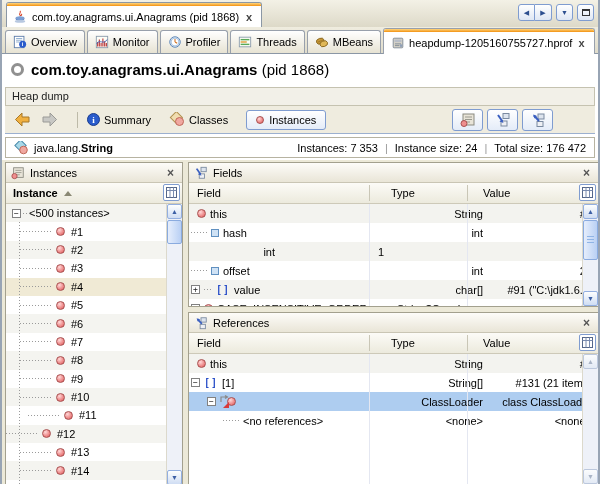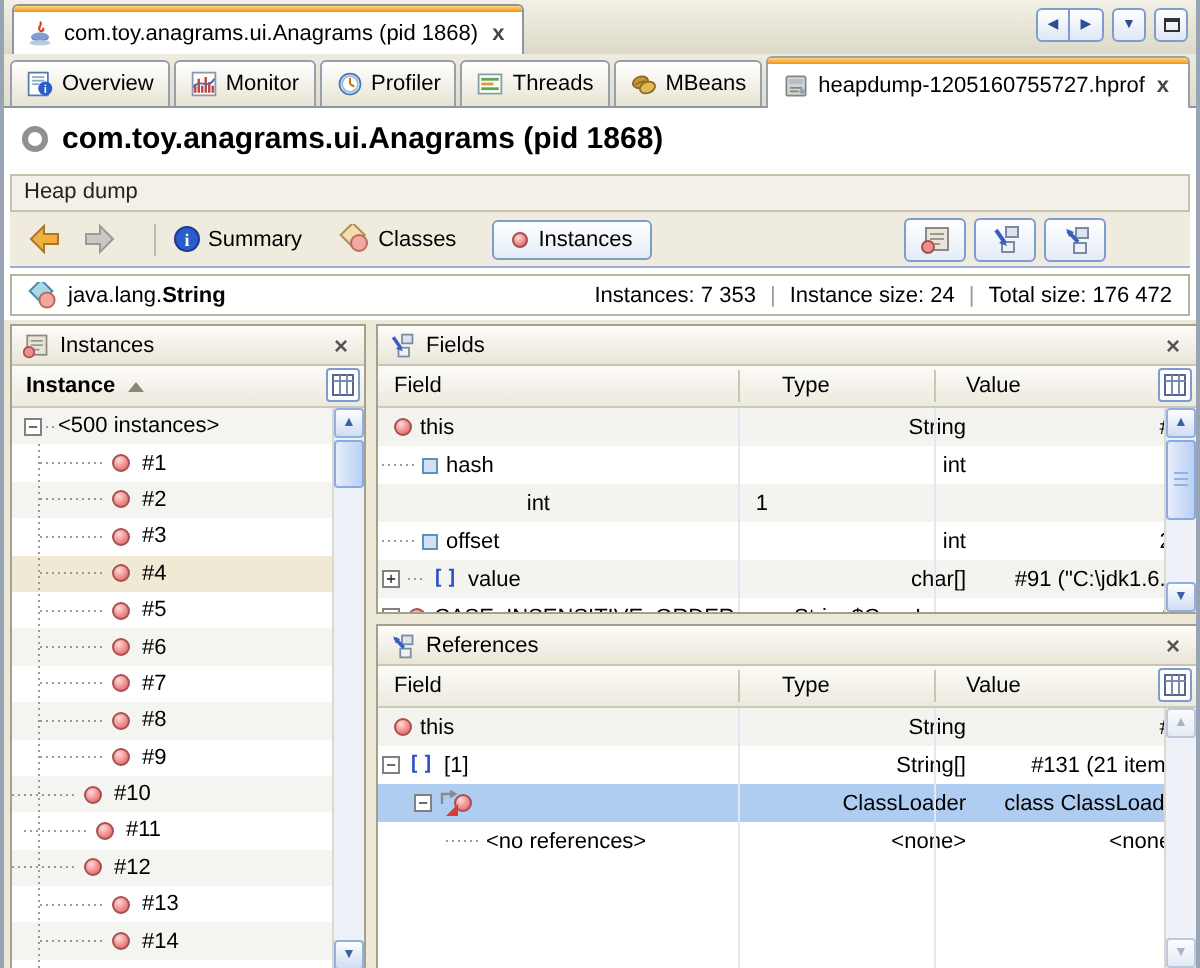--- a/index.html
+++ b/index.html
@@ -35,21 +35,21 @@
     display:flex; align-items:center; gap:4px; padding:0 7px; margin-right:2px; white-space:nowrap; }
   .vtab.active { height:26px; background:#fff; z-index:3; margin-bottom:-1px; padding-top:3px; }
   .vtab.active::before { content:""; position:absolute; left:0; right:0; top:0; height:3px;
     background:linear-gradient(#ffd67e,#f29111); border-radius:2px 2px 0 0; }
   .ticon { display:inline-flex; width:14px; height:14px; }
   
   .content { position:absolute; left:0; top:54px; right:0; bottom:0; background:#fff; }
   .titlerow { position:absolute; left:9px; top:7px; display:flex; align-items:center; gap:7px; }
   .ring { width:13px; height:13px; border:3px solid #909090; border-radius:50%; }
   .apptitle { font-size:15px; font-weight:bold; }
-  .pidsuffix { font-size:15px; font-weight:bold;text-align:right; }
+  .pidsuffix { font-size:15px; font-weight:normal;text-align:right; }
   .heapbar { position:absolute; left:3px; right:3px; top:33px; height:19px;
     background:#f2f0e8; border:1px solid #c5c2b0; line-height:17px; padding-left:6px; color:#222; }
   .toolbar { position:absolute; left:3px; right:3px; top:52px; height:28px;
     background:#efecdf; border-bottom:1px solid #9cb0cf; display:flex; align-items:center; padding-left:9px; }
   .tsep { width:1px; height:16px; background:#bdbaa8; margin:0 9px; }
   .tlabel { margin-left:4px; }
   .tgroup { display:flex; align-items:center; margin-right:10px; }
   .togglebtn { display:flex; align-items:center; gap:5px; padding:3px 9px; background:linear-gradient(#ffffff,#e4ecf8);
     border:1px solid #7f9cd0; border-radius:3px; }
   .rbtns { position:absolute; right:42px; top:3px; display:flex; gap:4px; }
@@ -349,27 +349,27 @@
             <span style="width: 4px;"></span>
             <span class="sphere"></span>
             <span style="margin-left: 6px;">#8</span>
           </div>
           <div class="irow" style="padding-left: 14px;">
             <span class="stub" style="width: 32px;"></span>
             <span style="width: 4px;"></span>
             <span class="sphere"></span>
             <span style="margin-left: 6px;">#9</span>
           </div>
-          <div class="irow stripe" style="">
+          <div class="irow stripe" style="padding-left: 14px;">
             <span class="stub" style="width: 32px;"></span>
             <span style="width: 4px;"></span>
             <span class="sphere"></span>
             <span style="margin-left: 6px;">#10</span>
           </div>
-          <div class="irow" style="padding-left: 6px;">
+          <div class="irow" style="padding-left: 22px;">
             <span class="stub" style="width: 32px;"></span>
             <span style="width: 4px;"></span>
             <span class="sphere"></span>
             <span style="margin-left: 6px;">#11</span>
           </div>
           <div class="irow stripe" style="">
             <span class="stub" style="width: 32px;"></span>
             <span style="width: 4px;"></span>
             <span class="sphere"></span>
             <span style="margin-left: 6px;">#12</span>

